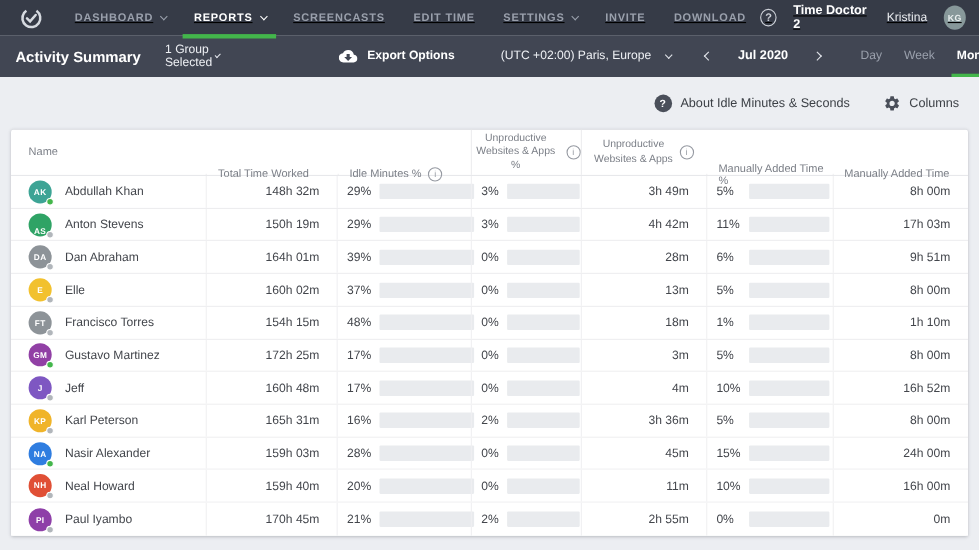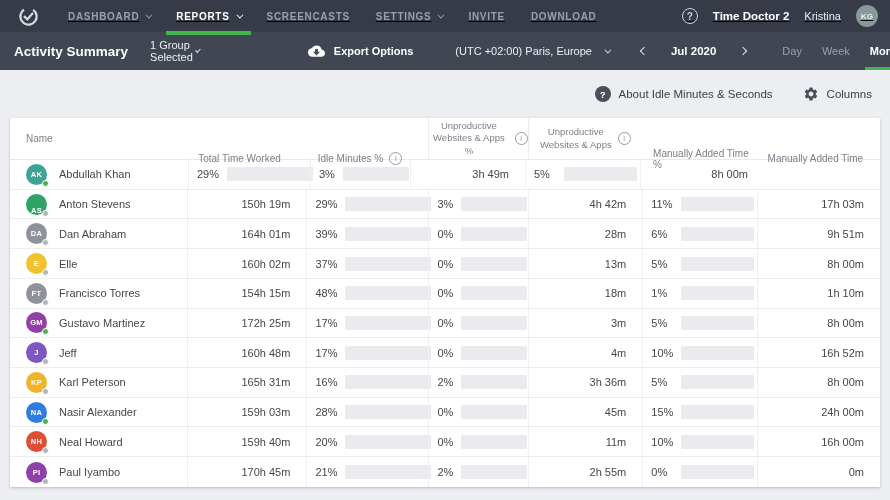--- a/index.html
+++ b/index.html
@@ -109,20 +109,24 @@
     <div class="nav-item active">
       <span>REPORTS</span>
       <span class="chev"></span>
     </div>
 
     <div class="nav-item">
       <span>SCREENCASTS</span>
 
     </div>
 
+    <div class="nav-item">
+      <span>EDIT TIME</span>
+
+    </div>
 
     <div class="nav-item">
       <span>SETTINGS</span>
       <span class="chev"></span>
     </div>
 
     <div class="nav-item">
       <span>INVITE</span>
 
     </div>
@@ -231,20 +235,23 @@
   </div>
   <div id="tbody">
   <div class="tr">
     <div class="td c-name">
       <span class="avatar" style="background: rgb(61, 164, 149);">
         <span>AK</span>
         <span class="dot" style="background: rgb(67, 182, 75);"></span>
       </span>
       <span class="pname">Abdullah Khan</span>
     </div>
+    <div class="td c-total">
+      <span>148h 32m</span>
+    </div>
     <div class="td c-idle">
       <span class="pct-label">29%</span>
       <span class="track idle"><span class="fill" style="background: rgb(239, 62, 77); width: 24.94px;"></span></span>
     </div>
     <div class="td c-upct">
       <span class="pct-label">3%</span>
       <span class="track uprod"><span class="fill" style="background: rgb(239, 62, 77); width: 2px;"></span></span>
     </div>
     <div class="td c-utime">
       <span>3h 49m</span>

